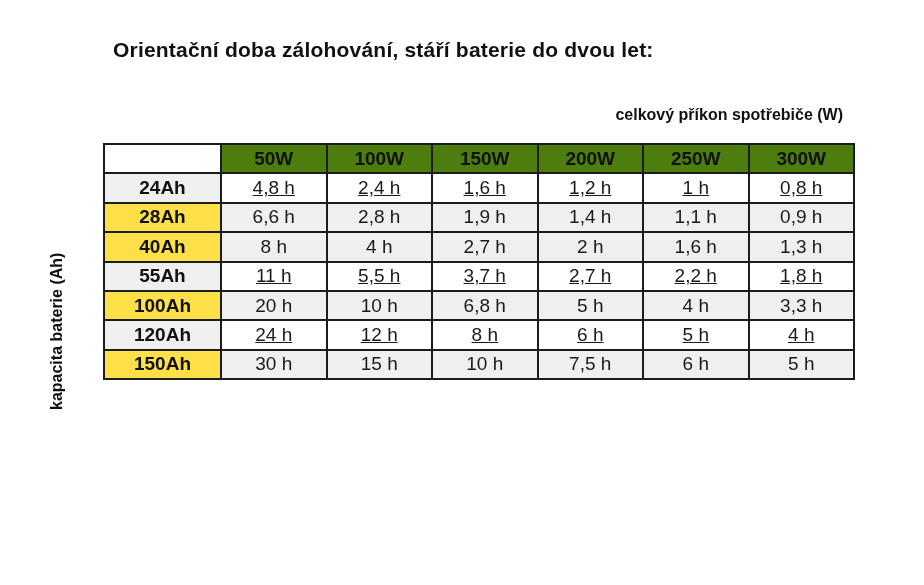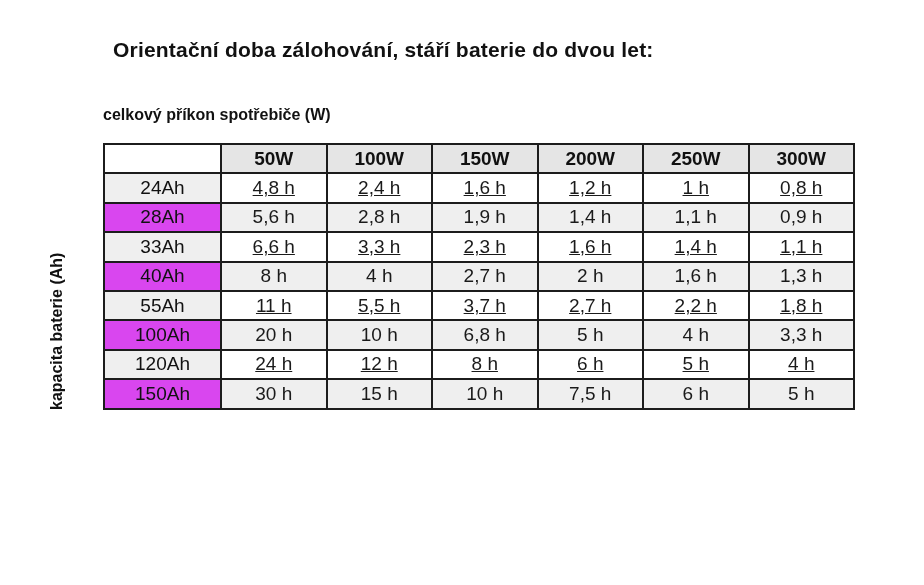--- a/index.html
+++ b/index.html
@@ -16,21 +16,21 @@
     left: 113px; top: 38px;
     font-size: 21px;
     font-weight: 700;
     letter-spacing: 0.2px;
     white-space: nowrap;
   }
   .x-axis-label {
     position: absolute;
     left: 103px; top: 106px;
     width: 740px;
-    text-align: left;
+    text-align: right;
     font-size: 16px;
     font-weight: 700;
   }
   .y-axis-label {
     position: absolute;
     left: 40px; top: 143px;
     height: 377px; width: 34px;
     writing-mode: vertical-rl;
     transform: rotate(180deg);
     text-align: center;
@@ -50,28 +50,28 @@
     height: 29.4px;
     text-align: center;
     vertical-align: middle;
     font-size: 19px;
     overflow: hidden;
     white-space: nowrap;
   }
   .backup-table col.label-col { width: 117px; }
   .backup-table thead th {
     font-weight: 700;
-    background: #e5e5e5;
+    background: #4d7c0f;
   }
   .backup-table thead th.corner-cell { background: #ffffff; }
-  .backup-table tbody th { font-weight: 400; }
+  .backup-table tbody th { font-weight: 700; }
   .backup-table tbody td { font-weight: 400; color: #1a1a1a; }
   .backup-table tr.row-a th { background: #efefef; }
   .backup-table tr.row-a td { background: #ffffff; text-decoration: underline; }
-  .backup-table tr.row-b th { background: #d946ef; margin-top: 28px; }
+  .backup-table tr.row-b th { background: #fde047; margin-top: 28px; }
   .backup-table tr.row-b td { background: #efefef; }
 </style>
 </head>
 <body>
 
 <div class="page-title">Orientační doba zálohování, stáří baterie do dvou let:</div>
 
 <div class="x-axis-label">celkový příkon spotřebiče (W)</div>
 
 <div class="y-axis-label">kapacita baterie (Ah)</div>
@@ -104,35 +104,26 @@
         <th>24Ah</th>
         <td>4,8 h</td>
         <td>2,4 h</td>
         <td>1,6 h</td>
         <td>1,2 h</td>
         <td>1 h</td>
         <td>0,8 h</td>
       </tr>
       <tr class="row-b">
         <th>28Ah</th>
-        <td>5,6 h</td>
+        <td>6,6 h</td>
         <td>2,8 h</td>
         <td>1,9 h</td>
         <td>1,4 h</td>
         <td>1,1 h</td>
         <td>0,9 h</td>
-      </tr>
-      <tr class="row-a">
-        <th>33Ah</th>
-        <td>6,6 h</td>
-        <td>3,3 h</td>
-        <td>2,3 h</td>
-        <td>1,6 h</td>
-        <td>1,4 h</td>
-        <td>1,1 h</td>
       </tr>
       <tr class="row-b">
         <th>40Ah</th>
         <td>8 h</td>
         <td>4 h</td>
         <td>2,7 h</td>
         <td>2 h</td>
         <td>1,6 h</td>
         <td>1,3 h</td>
       </tr>

